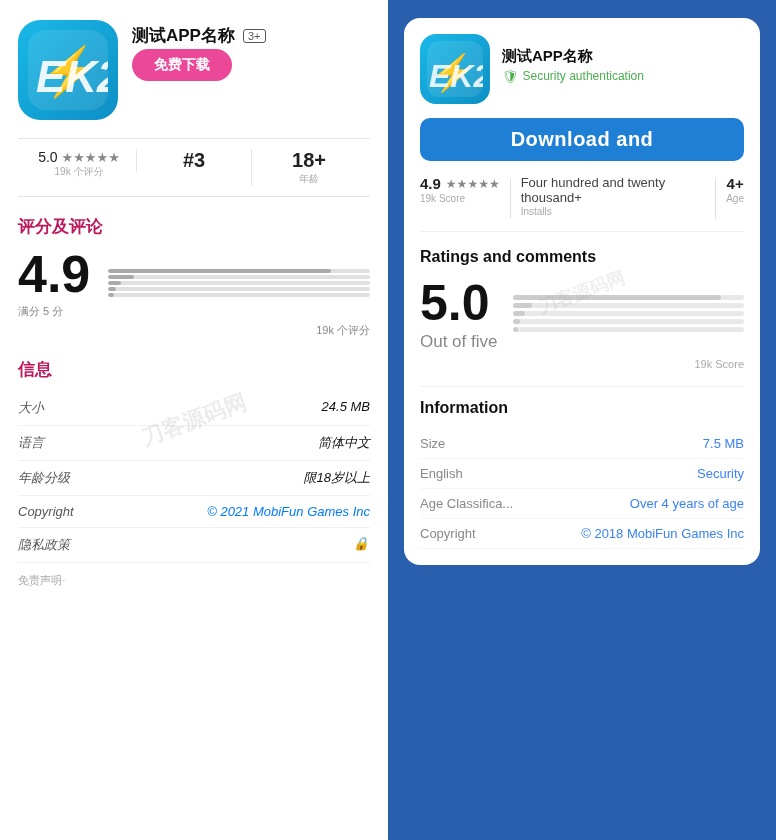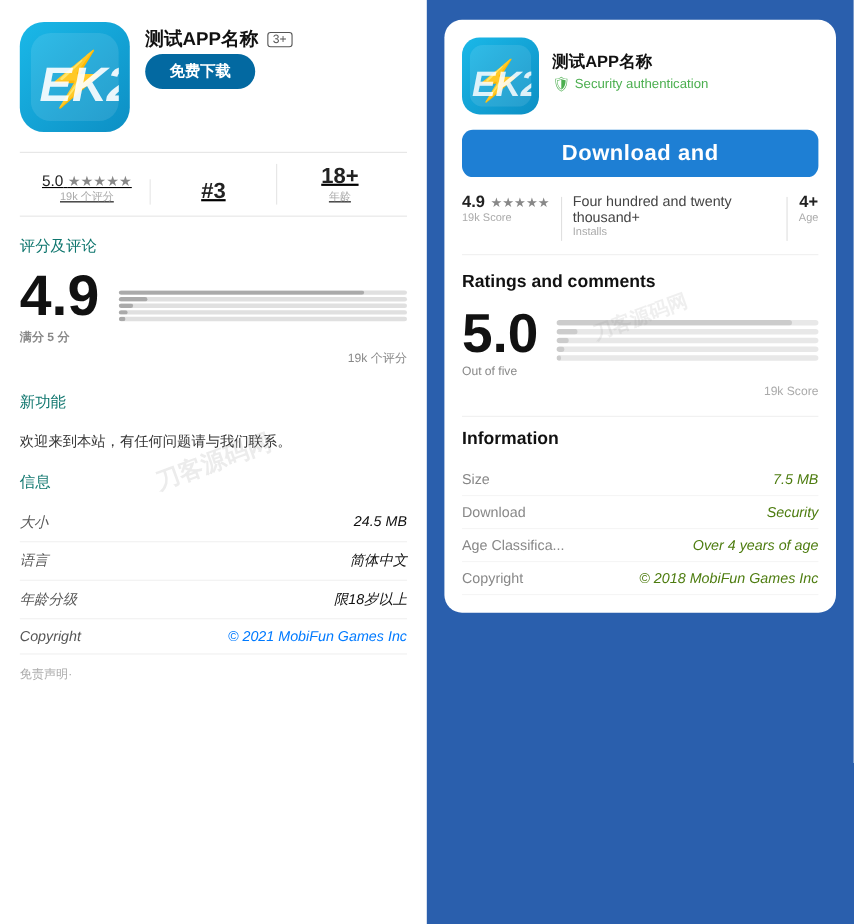--- a/index.html
+++ b/index.html
@@ -82,40 +82,39 @@
       padding: 0 4px;
       font-size: 11px;
       color: #555;
     }
     .app-subtitle-left {
       font-size: 12px;
       color: #888;
       margin-bottom: 10px;
     }
     .btn-download {
-      background: #0369a1;
+      background: #ec4899;
       color: #fff;
       border: none;
       border-radius: 20px;
       padding: 7px 22px;
       font-size: 14px;
       font-weight: 600;
       cursor: pointer;
     }
 
     
     .stats-row {
       display: flex;
-      align-items: flex-end;
+      align-items: flex-start;
       justify-content: space-between;
       border-top: 1px solid #e5e5e5;
       border-bottom: 1px solid #e5e5e5;
       padding: 10px 4px;
       margin-bottom: 18px;
-      text-decoration: underline;
     }
     .stat-item {
       text-align: center;
       flex: 1;
     }
     .stat-item + .stat-item {
       border-left: 1px solid #e5e5e5;
     }
     .stat-main {
       font-size: 14px;
@@ -136,23 +135,23 @@
       color: #222;
     }
     .stat-age {
       font-size: 20px;
       font-weight: 600;
       color: #222;
     }
 
     
     .section-title {
-      font-size: 14px;
-      font-weight: 400;
-      color: #0f766e;
+      font-size: 17px;
+      font-weight: 700;
+      color: #be185d;
       margin-bottom: 10px;
       margin-top: 4px;
     }
 
     
     .ratings-section {
       margin-bottom: 20px;
     }
     .ratings-content {
       display: flex;
@@ -162,21 +161,20 @@
     .big-score {
       font-size: 52px;
       font-weight: 700;
       color: #111;
       line-height: 1;
     }
     .score-label {
       font-size: 11px;
       color: #888;
       margin-top: 4px;
-      font-weight: bold;
     }
     .star-bars {
       flex: 1;
     }
     .star-bar-row {
       display: flex;
       align-items: center;
       gap: 5px;
       margin-bottom: 2px;
     }
@@ -388,21 +386,21 @@
       gap: 16px;
       margin-bottom: 6px;
     }
     .right-big-score {
       font-size: 50px;
       font-weight: 700;
       color: #111;
       line-height: 1;
     }
     .right-score-label {
-      font-size: 11px;
+      font-size: 17px;
       color: #888;
       margin-top: 4px;
     }
     .right-bar-area {
       flex: 1;
     }
     .right-bar-row {
       display: flex;
       align-items: center;
       gap: 4px;
@@ -439,23 +437,22 @@
       align-items: center;
       padding: 7px 0;
       border-bottom: 1px solid #f5f5f5;
       font-size: 13px;
     }
     .right-info-label {
       color: #888;
       text-align: center;
     }
     .right-info-value {
-      color: #4d7c0f;
+      color: #3b82f6;
       font-weight: 400;
-      font-style: italic;
     }
 
     
     .watermark-right {
       position: absolute;
       top: 50%;
       left: 50%;
       transform: translate(-50%, -50%) rotate(-20deg);
       font-size: 18px;
       color: rgba(150,150,150,0.15);
@@ -541,44 +538,42 @@
               <div class="bar-fill" style="width:2%"></div>
             </div>
         </div>
       </div>
     </div>
     <div class="ratings-footer">
       <span class="review-count">19k 个评分</span>
     </div>
   </div>
 
-  <div class="new-features">
-    <div class="new-features-header">
-      <span class="section-title">新功能</span>
-    </div>
-    <div class="features-text">欢迎来到本站，有任何问题请与我们联系。</div>
-  </div>
 
   <div class="info-section">
     <div class="section-title">信息</div>
     <div class="info-row">
       <span class="info-label">大小</span>
       <span class="info-value">24.5 MB</span>
     </div>
     <div class="info-row">
       <span class="info-label">语言</span>
       <span class="info-value">简体中文</span>
     </div>
     <div class="info-row">
       <span class="info-label">年龄分级</span>
       <span class="info-value">限18岁以上</span>
     </div>
     <div class="info-row">
       <span class="info-label">Copyright</span>
       <span class="info-value blue">© 2021 MobiFun Games Inc</span>
+    </div>
+    <div class="info-row">
+      <span class="info-label">隐私政策</span>
+      <span class="info-value">🔒</span>
     </div>
   </div>
 
   <div class="disclaimer">免责声明·</div>
 </div>
 
 <div class="right-panel">
   <div class="right-card">
     <div class="watermark-right">刀客源码网</div>
 
@@ -661,21 +656,21 @@
       </div>
     </div>
 
     <div class="right-info-section">
       <div class="right-section-title">Information</div>
       <div class="right-info-row">
         <span class="right-info-label">Size</span>
         <span class="right-info-value">7.5 MB</span>
       </div>
       <div class="right-info-row">
-        <span class="right-info-label">Download</span>
+        <span class="right-info-label">English</span>
         <span class="right-info-value">Security</span>
       </div>
       <div class="right-info-row">
         <span class="right-info-label">Age Classifica...</span>
         <span class="right-info-value">Over 4 years of age</span>
       </div>
       <div class="right-info-row">
         <span class="right-info-label">Copyright</span>
         <span class="right-info-value">© 2018 MobiFun Games Inc</span>
       </div>

